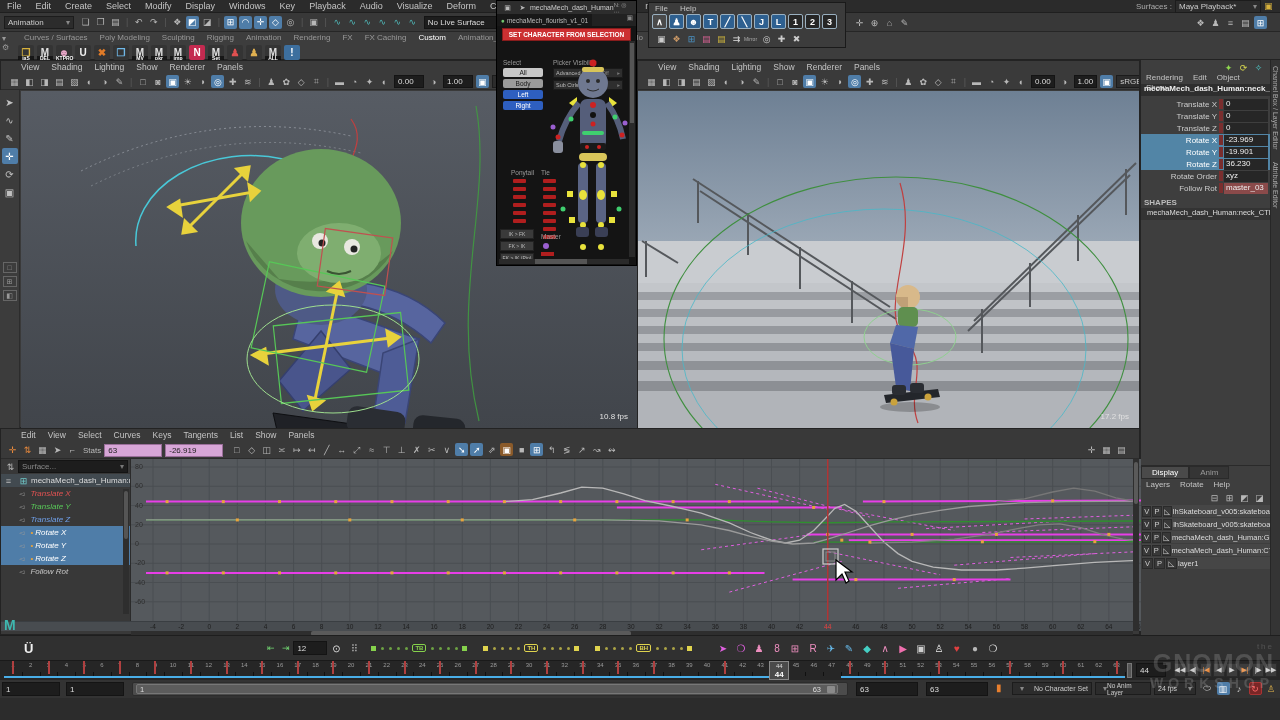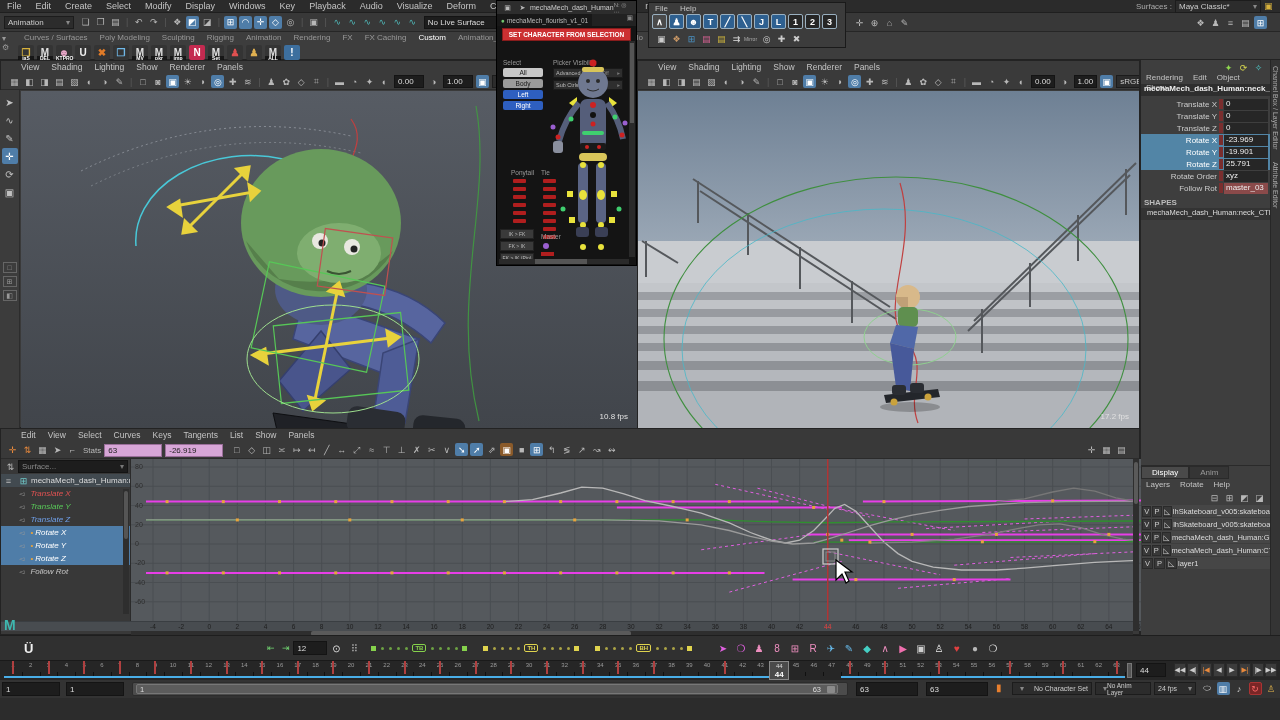--- a/index.html
+++ b/index.html
@@ -89,21 +89,21 @@
 </head>
 <body>
 
 <div id="root">
 
   <div id="menubar" class="abs">
     <div id="mb-items"><span class="menu-item">File</span><span class="menu-item">Edit</span><span class="menu-item">Create</span><span class="menu-item">Select</span><span class="menu-item">Modify</span><span class="menu-item">Display</span><span class="menu-item">Windows</span><span class="menu-item">Key</span><span class="menu-item">Playback</span><span class="menu-item">Audio</span><span class="menu-item">Visualize</span><span class="menu-item">Deform</span><span class="menu-item">Constrain</span><span class="menu-item">Cache</span><span class="menu-item">Long Winter</span><span class="menu-item">mGear</span><span class="menu-item">Arnold</span><span class="menu-item">Help</span></div>
     <div id="ws">
       <span style="font-size:8px;color:#aaa;margin-right:3px;">Surfaces :</span>
       <span class="dd" style="width:86px;">
-          <span>Maya Classic*</span>
+          <span>Maya Playback*</span>
           <span class="arr">▾</span>
         </span>
       <span class="icon" style="color:#d8b23c;">▣</span>
     </div>
   </div>
 
   <div id="statusbar" class="abs">
     <span class="dd" style="width:70px;margin:0 4px;">
         <span>Animation</span>
         <span class="arr">▾</span>
@@ -410,21 +410,21 @@
           <span class="cb-val">-23.969</span>
         </div>
         <div class="cb-row sel">
           <span class="cb-name">Rotate Y</span>
           <span class="cb-chip"></span>
           <span class="cb-val">-19.901</span>
         </div>
         <div class="cb-row sel">
           <span class="cb-name">Rotate Z</span>
           <span class="cb-chip"></span>
-          <span class="cb-val">25.791</span>
+          <span class="cb-val">36.230</span>
         </div>
         <div class="cb-row">
           <span class="cb-name">Rotate Order</span>
           <span class="cb-chip"></span>
           <span class="cb-val">xyz</span>
         </div>
         <div class="cb-row">
           <span class="cb-name">Follow Rot</span>
           <span class="cb-chip"></span>
           <span class="cb-val" style="background: rgb(138, 74, 74);">master_03</span>
@@ -1126,19 +1126,24 @@
         <span class="icon" style="color: rgb(208, 96, 144);">▤</span>
         <span class="icon" style="color: rgb(200, 176, 60);">▤</span>
         <span class="icon" style="color: rgb(224, 224, 224);">⇉</span>
         <span style="font-size: 5px; color: rgb(170, 170, 170); margin-right: 2px;">Mirror</span>
         <span class="icon" style="color: rgb(204, 204, 204);">◎</span>
         <span class="icon" style="color: rgb(204, 204, 204);">✚</span>
         <span class="icon" style="color: rgb(204, 204, 204);">✖</span>
       </div>
   </div>
 
+  <div id="watermark" class="abs">
+    <div class="w1">the</div>
+    <div class="w2">GNOMON</div>
+    <div class="w3">WORKSHOP</div>
+  </div>
 
   <svg id="cursor" class="abs" style="left:822px;top:548px;" width="40" height="40" viewBox="0 0 40 40">
     <rect x="1" y="1" width="15" height="15" fill="none" stroke="#cfcfcf" stroke-width="1.2"></rect>
     <rect x="4" y="4" width="9" height="9" fill="none" stroke="#8a8a8a" stroke-width="1"></rect>
     <polygon points="14,12 14,32 20,26 24,35 27,33 23,24 30,24" fill="#fff" stroke="#000" stroke-width="1.2"></polygon>
   </svg>
 </div>
 
 </body></html>

